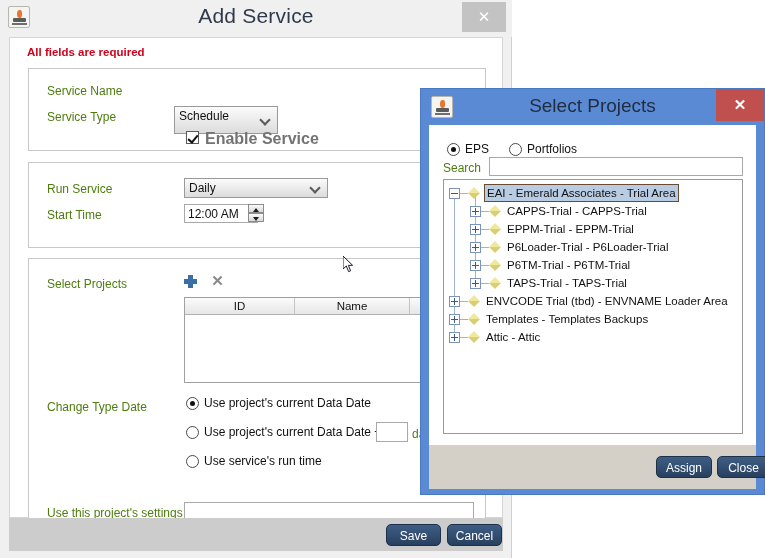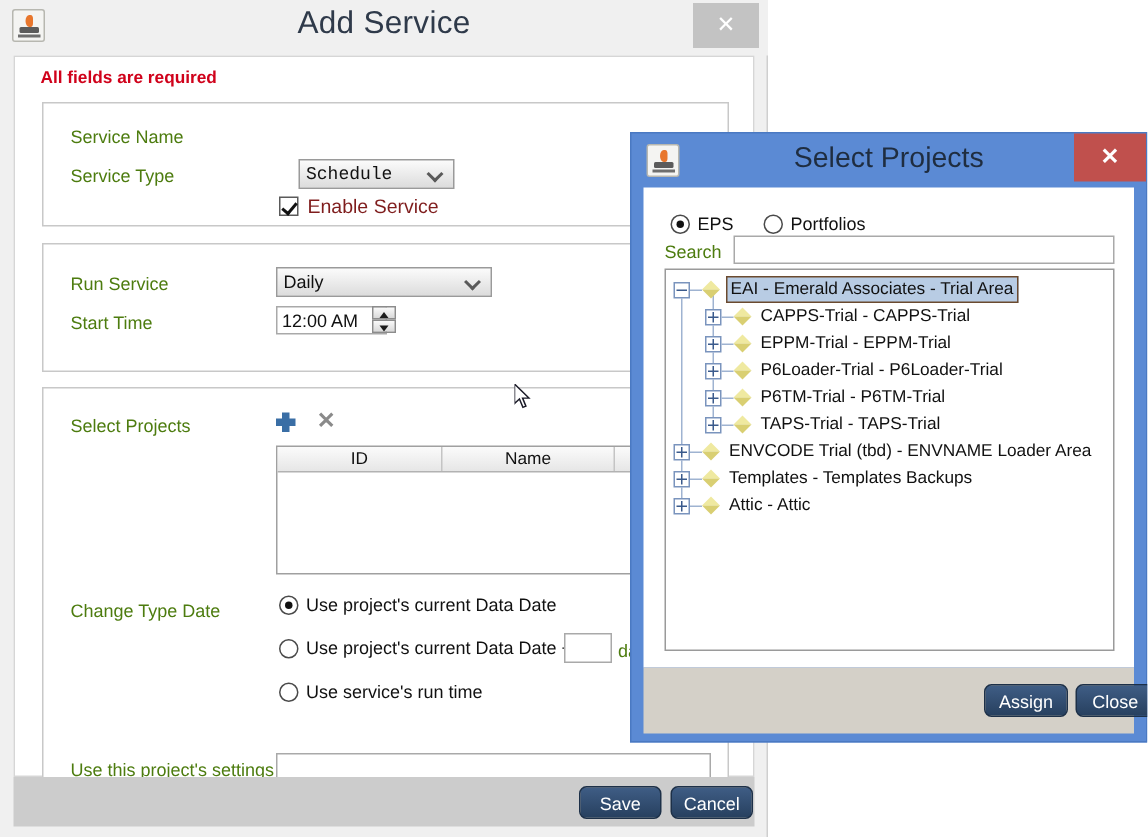--- a/index.html
+++ b/index.html
@@ -164,23 +164,24 @@
     position: absolute;
     left: 3px; top: 1px;
     width: 4px; height: 8px;
     border-right: 2px solid #111;
     border-bottom: 2px solid #111;
     transform: rotate(40deg);
   }
   .cbox-label {
     position: absolute;
     left: 19px; top: -1px;
-    font-size: 13px;
-    color: #7f1d1d;
+    font-size: 16px;
+    color: #737373;
     white-space: nowrap;
+    font-weight: bold;
   }
 
   .spinner-wrap { position: absolute; }
   .spin-text {
     position: absolute;
     left: 0; top: 0;
     width: 74px; height: 19px;
     border: 1px solid #a9a9a9;
     background: #fff;
     box-sizing: border-box;
@@ -467,21 +468,21 @@
     </div>
 
     <div class="as-body">
 
       <div class="required-note">All fields are required</div>
 
       <div class="group-box gb1">
         <div class="fld-label" style="left:18px; top:15px;">Service Name</div>
 
         <div class="fld-label" style="left:18px; top:41px;">Service Type</div>
-        <div class="combo" style="left:170px; top:37px; width:104px; height:20px;font-family:Liberation Mono, monospace;">
+        <div class="combo" style="left:145px; top:37px; width:104px; height:28px;">
           <span>Schedule</span>
           <span class="chev"></span>
         </div>
 
         <div class="checkbox-wrap" style="left:157px; top:62px;">
           <div class="cbox checked"></div>
           <div class="cbox-label">Enable Service</div>
         </div>
       </div>
 

